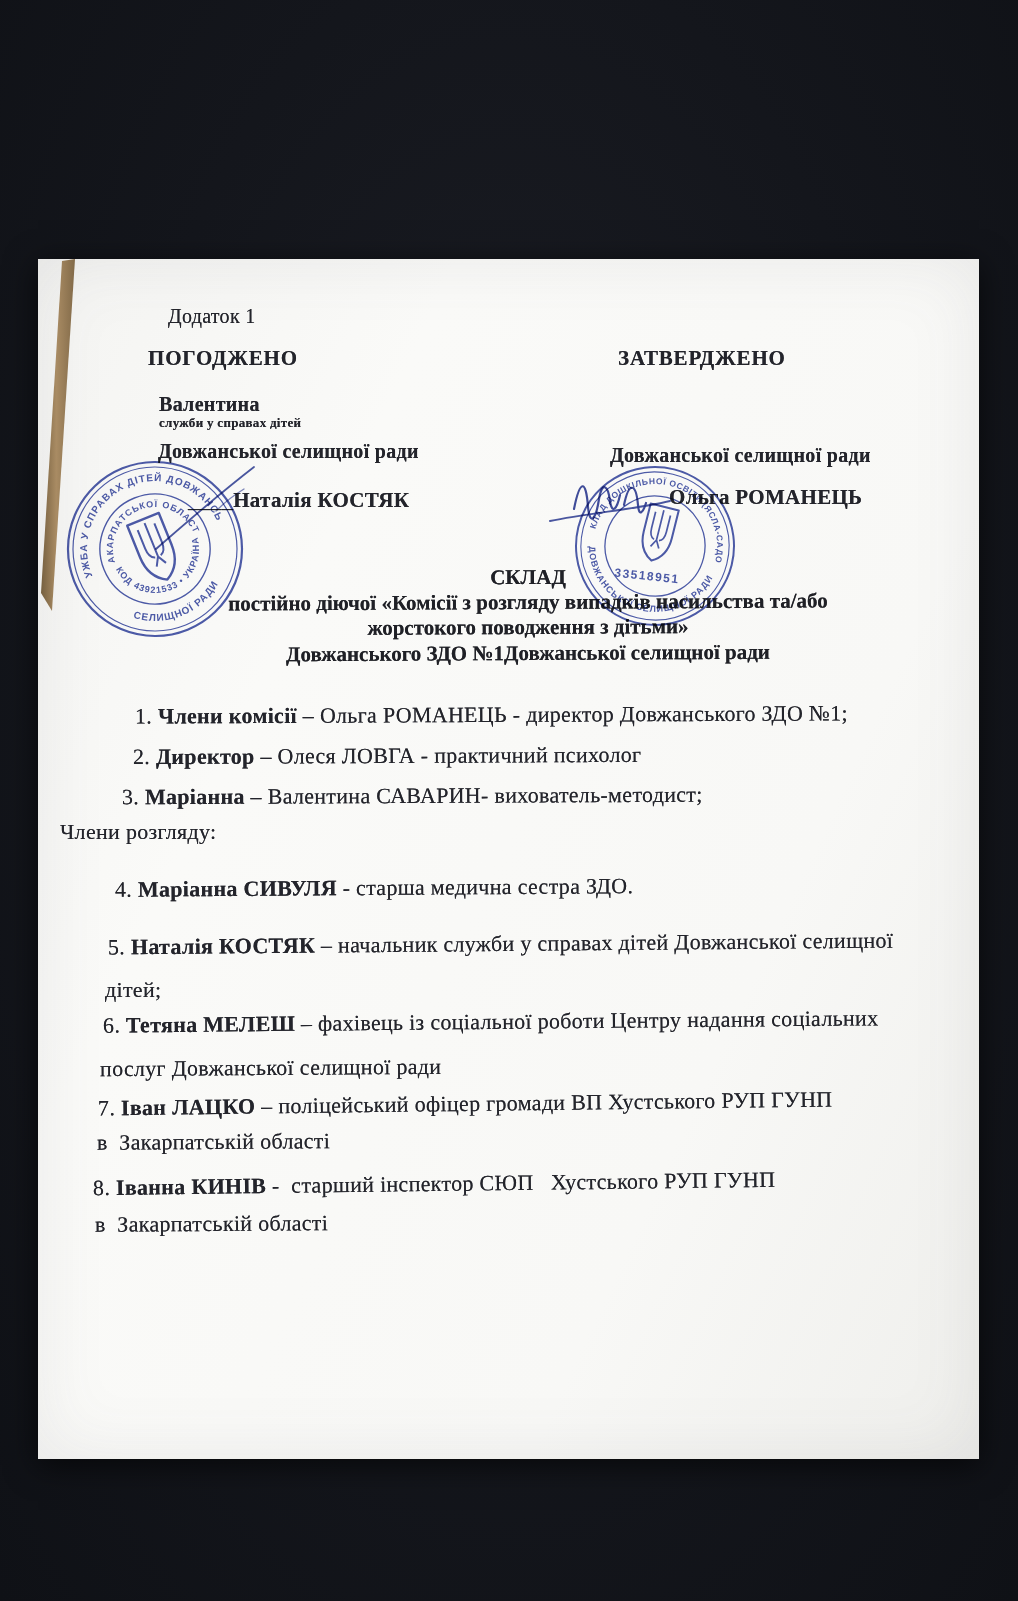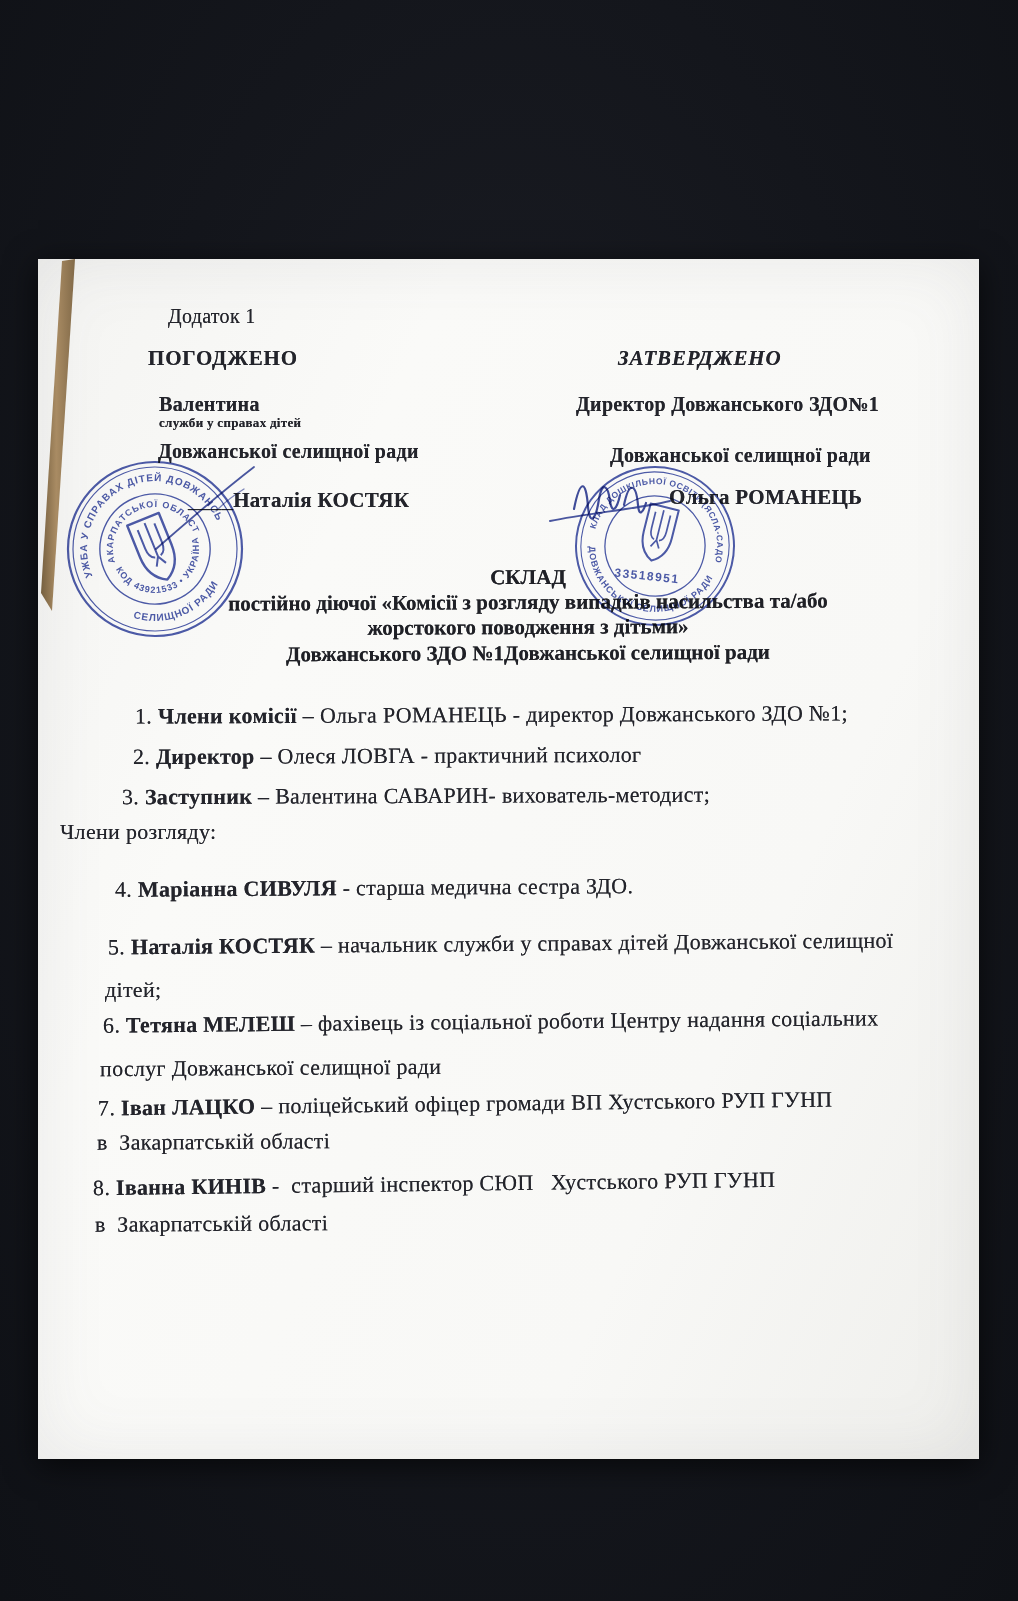--- a/index.html
+++ b/index.html
@@ -40,33 +40,32 @@
       <polygon points="24,2 37,0 14,352 3,334" fill="url(#wood)" opacity="0.95"></polygon>
     </svg>
 
     <div class="tl" style="left:130px;top:46px;font-size:20px;">Додаток 1</div>
     <div class="tl hdr" style="left:110px;top:88px;">ПОГОДЖЕНО</div>
     <div class="tl b" style="left:121px;top:134px;font-size:20px;">Валентина</div>
     <div class="tl b" style="left:121px;top:157px;font-size:13px;">служби у справах дітей</div>
     <div class="tl b" style="left:120px;top:181px;font-size:20px;">Довжанської селищної ради</div>
     <div class="tl" style="left:150px;top:229px;"><span>____</span><span class="sig-name">Наталія КОСТЯК</span></div>
 
-    <div class="tl hdr" style="left:580px;top:88px;font-style:italic;">ЗАТВЕРДЖЕНО</div>
-    <div class="tl b" style="left:538px;top:134px;font-size:20px;">Директор Довжанського ЗДО№1</div>
+    <div class="tl hdr" style="left:580px;top:88px;">ЗАТВЕРДЖЕНО</div>
     <div class="tl b" style="left:572px;top:185px;font-size:20px;">Довжанської селищної ради</div>
     <div class="tl sig-name" style="left:631px;top:227px;">Ольга РОМАНЕЦЬ</div>
 
     <div class="title-line" style="top:306px;transform:rotate(-.3deg);">СКЛАД</div>
     <div class="title-line" style="top:331px;transform:rotate(-.3deg);">постійно діючої «Комісії з розгляду випадків насильства та/або</div>
     <div class="title-line" style="top:356px;transform:rotate(-.3deg);">жорстокого поводження з дітьми»</div>
     <div class="title-line" style="top:382px;transform:rotate(-.3deg);">Довжанського ЗДО №1Довжанської селищної ради</div>
 
     <div class="tl" style="left:97px;top:444px;transform:rotate(-.25deg);"><span>1. </span><span class="b">Члени комісії</span><span> – Ольга РОМАНЕЦЬ - директор Довжанського ЗДО №1;</span></div>
     <div class="tl" style="left:95px;top:485px;transform:rotate(-.25deg);"><span>2. </span><span class="b">Директор</span><span> – Олеся ЛОВГА - практичний психолог</span></div>
-    <div class="tl" style="left:84px;top:525px;transform:rotate(-.25deg);"><span>3. </span><span class="b">Заступник</span><span> – Валентина САВАРИН- вихователь-методист;</span></div>
+    <div class="tl" style="left:84px;top:525px;transform:rotate(-.25deg);"><span>3. </span><span class="b">Маріанна</span><span> – Валентина САВАРИН- вихователь-методист;</span></div>
 
     <div class="tl" style="left:22px;top:561px;">Члени розгляду:</div>
 
     <div class="tl" style="left:77px;top:617px;transform:rotate(-.4deg);"><span>4. </span><span class="b">Маріанна СИВУЛЯ</span><span> - старша медична сестра ЗДО.</span></div>
 
     <div class="tl" style="left:70px;top:673px;transform:rotate(-.5deg);"><span>5. </span><span class="b">Наталія КОСТЯК</span><span> – начальник служби у справах дітей Довжанської селищної</span></div>
     <div class="tl" style="left:67px;top:719px;">дітей;</div>
 
     <div class="tl" style="left:65px;top:751px;transform:rotate(-.55deg);"><span>6. </span><span class="b">Тетяна МЕЛЕШ</span><span> – фахівець із соціальної роботи Центру надання соціальних</span></div>
     <div class="tl" style="left:62px;top:797px;transform:rotate(-.4deg);">послуг Довжанської селищної ради</div>

